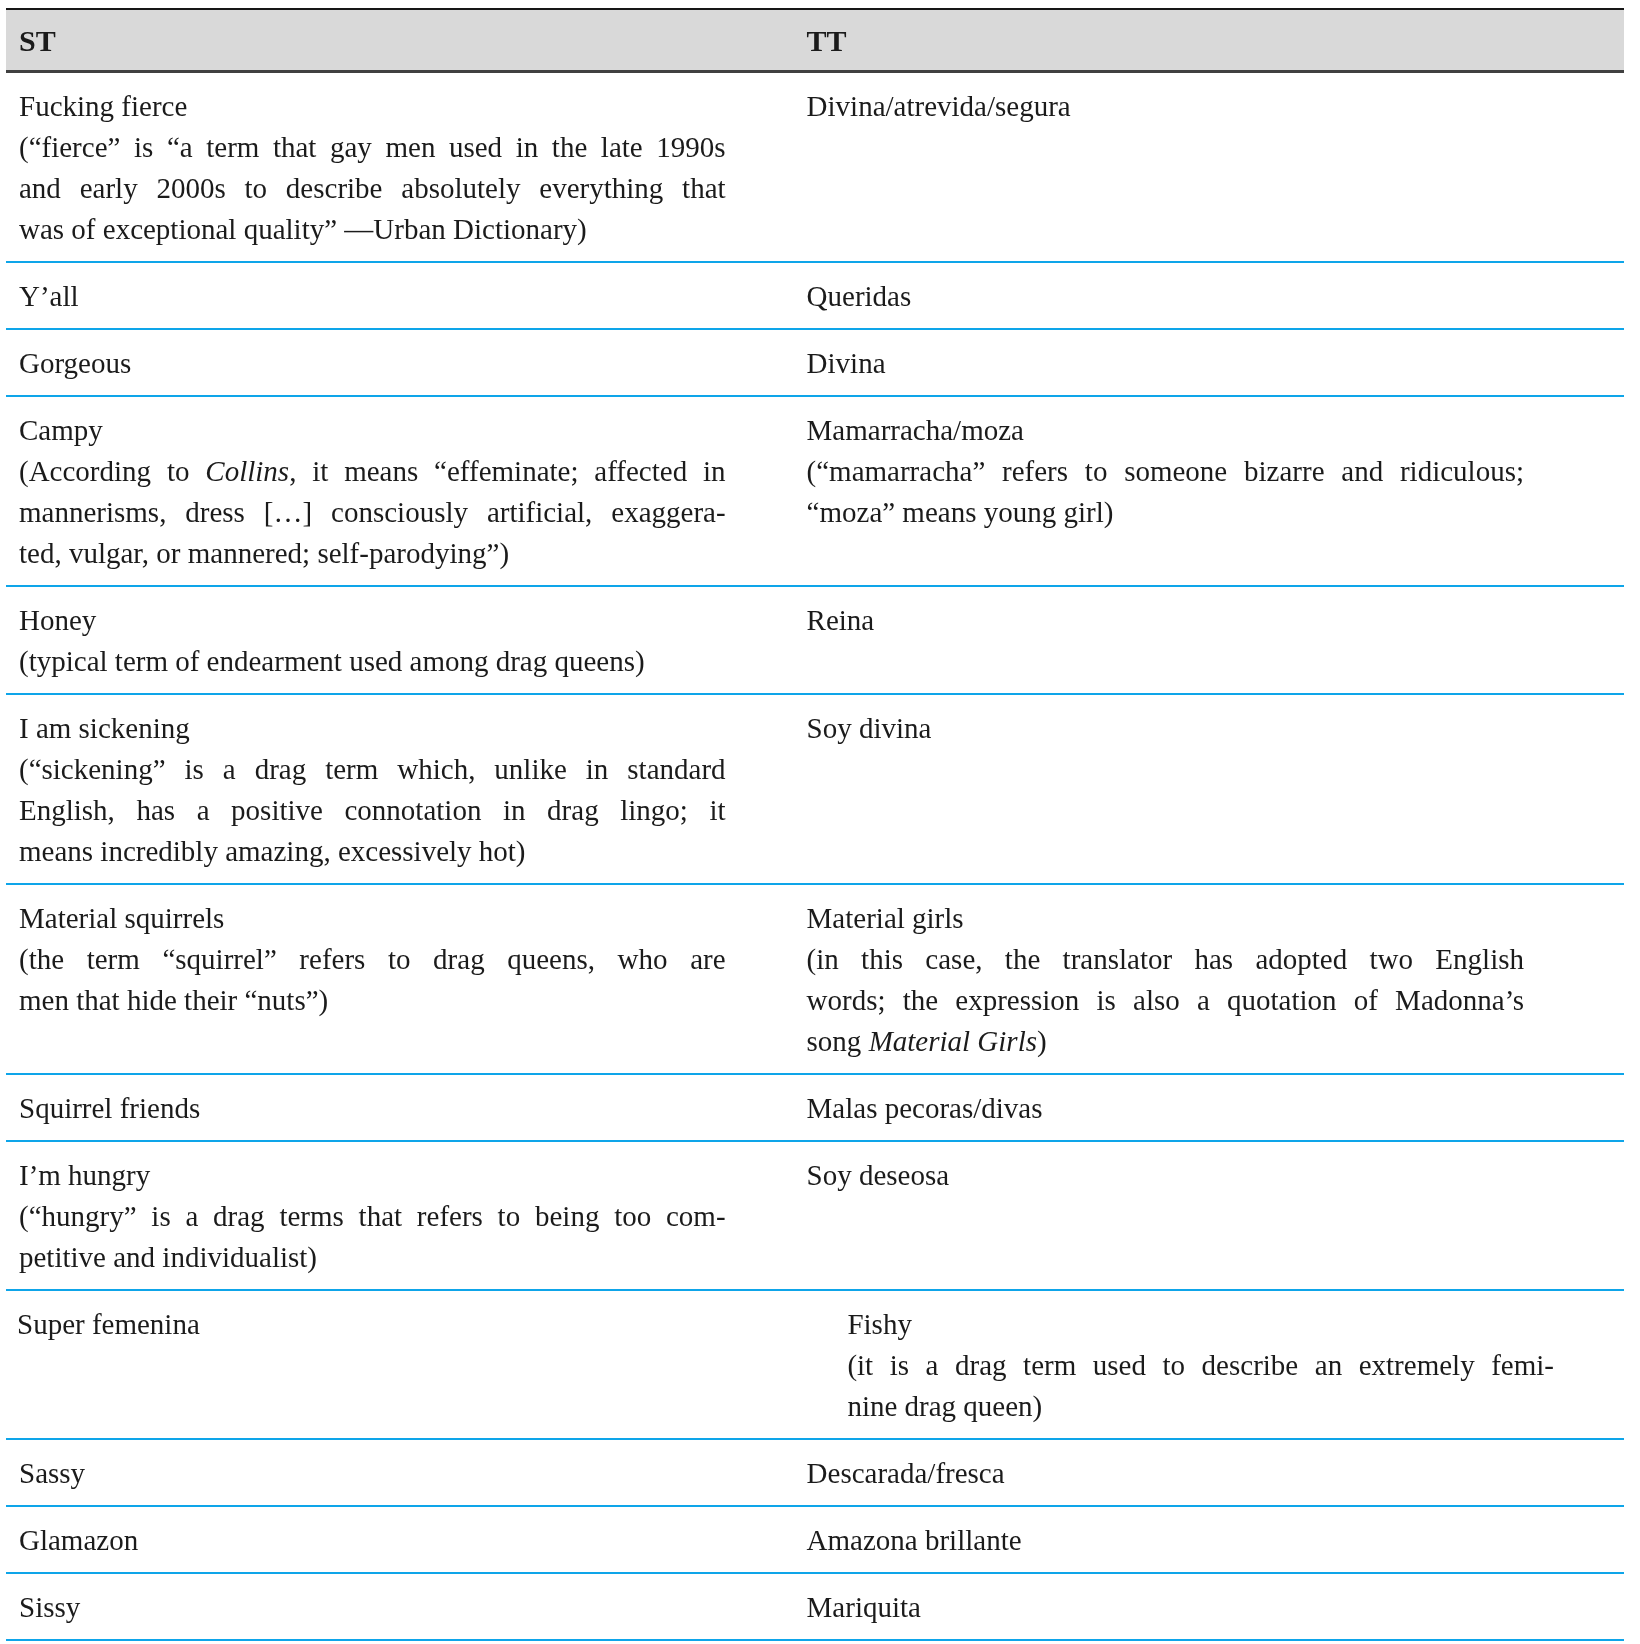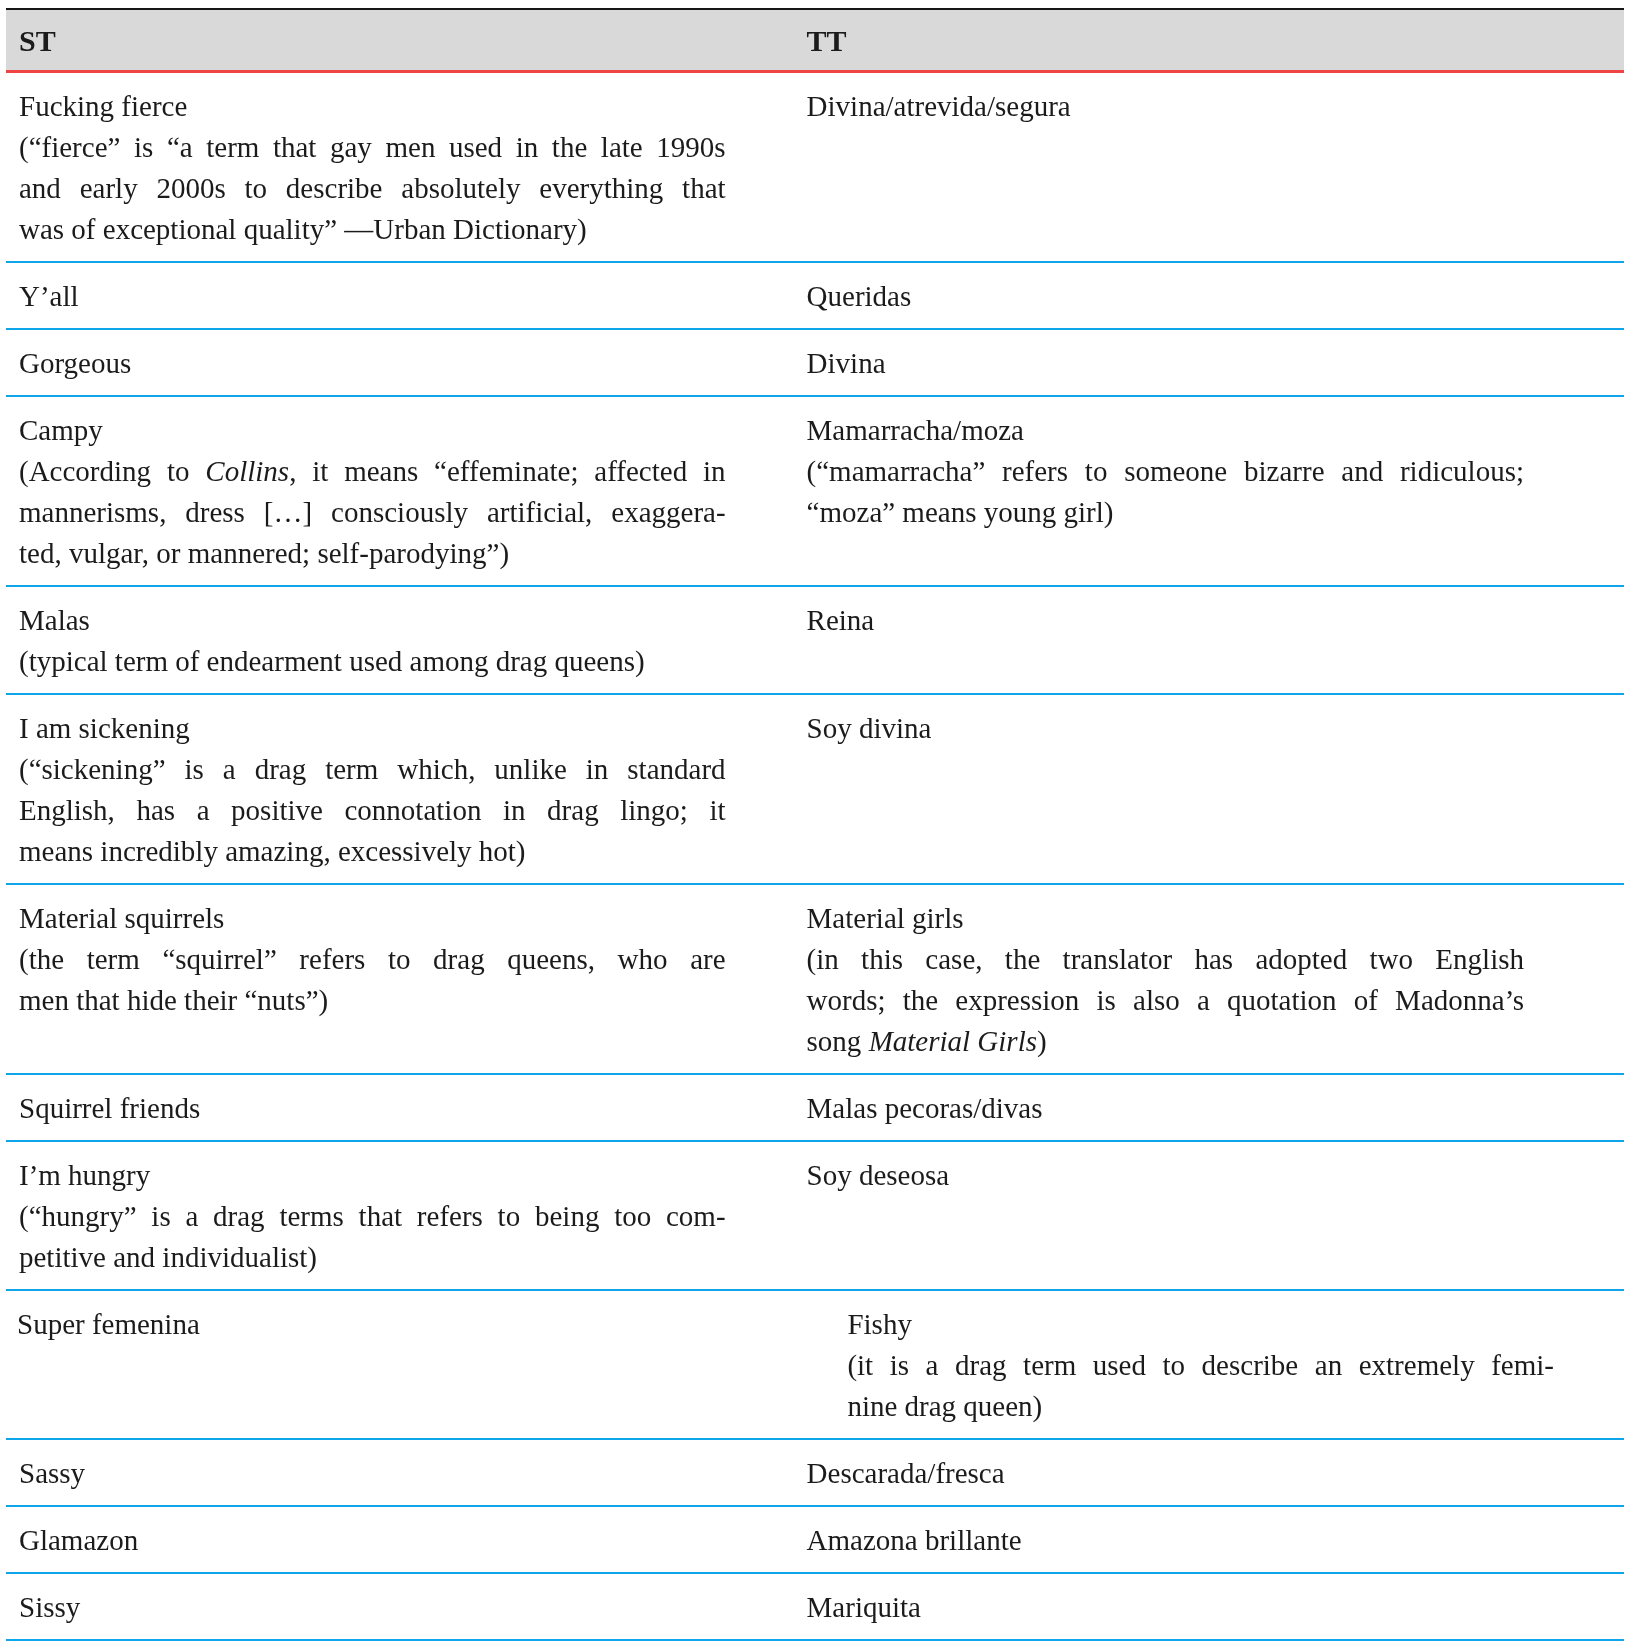--- a/index.html
+++ b/index.html
@@ -15,21 +15,21 @@
   }
   .table-wrap {
     margin: 8px 16px 0 6px;
     width: 1618px;
     box-sizing: border-box;
   }
   .thead {
     display: flex;
     background: var(--header-bg, #d9d9d9);
     border-top: 2px solid #161616;
-    border-bottom: 3px solid #ef4444;
+    border-bottom: 3px solid #404040;
   }
   .th {
     font-weight: bold;
     font-size: 30px;
     line-height: 32px;
     padding-top: 15px;
     padding-bottom: 13px;
   }
   .row {
     display: flex;
@@ -111,21 +111,21 @@
           <div class="note">ted, vulgar, or mannered; self-parodying”)</div>
         </div>
         <div class="cell cell-tt">
           <div class="term">Mamarracha/moza</div>
           <div class="note j">(“mamarracha” refers to someone bizarre and ridiculous;</div>
           <div class="note">“moza” means young girl)</div>
         </div>
       </div>
       <div class="row">
         <div class="cell cell-st">
-          <div class="term">Malas</div>
+          <div class="term">Honey</div>
           <div class="note">(typical term of endearment used among drag queens)</div>
         </div>
         <div class="cell cell-tt">
           <div class="term">Reina</div>
         </div>
       </div>
       <div class="row">
         <div class="cell cell-st">
           <div class="term">I am sickening</div>
           <div class="note j">(“sickening” is a drag term which, unlike in standard</div>

